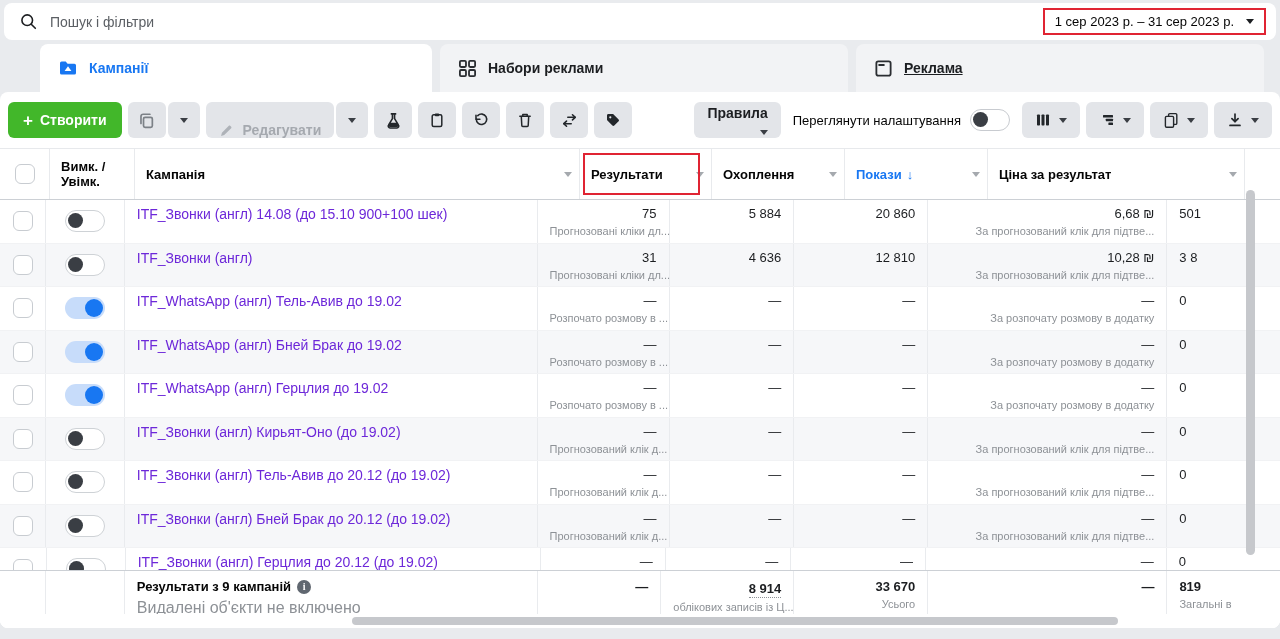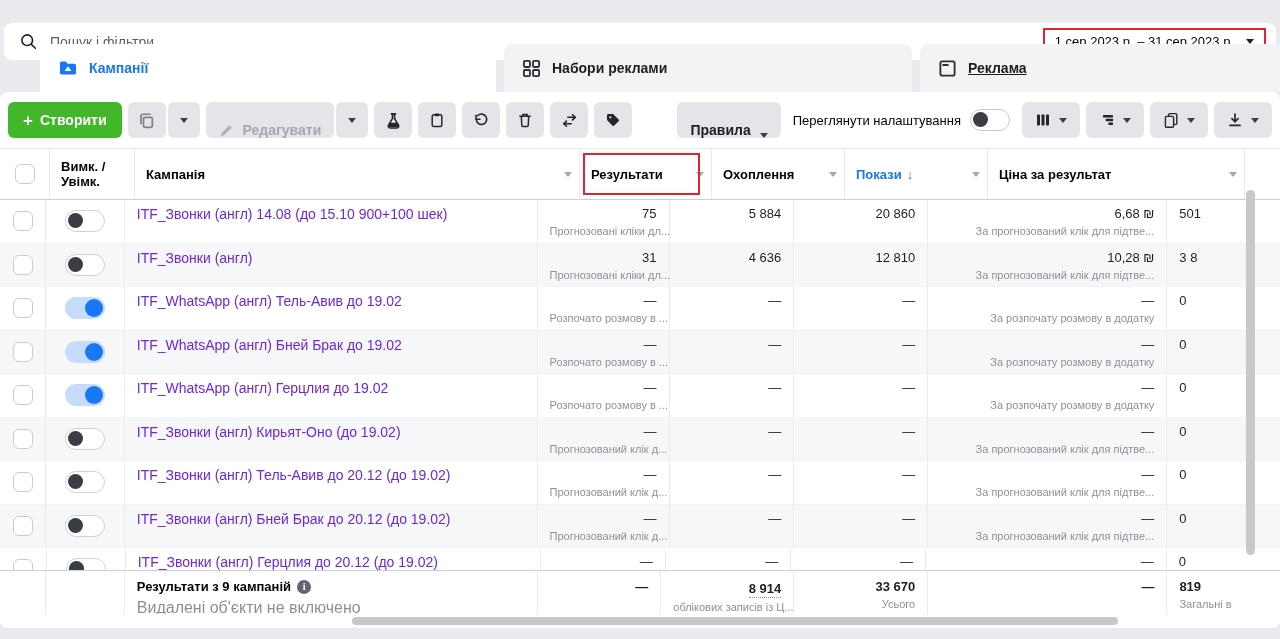--- a/index.html
+++ b/index.html
@@ -6,35 +6,35 @@
   body{
     width:1280px;height:639px;
     font-family:"Liberation Sans","DejaVu Sans",sans-serif;
     background:#e9ebee;
     -webkit-font-smoothing:antialiased;
   }
   .page{position:relative;width:1280px;height:639px;overflow:hidden;background:#e9ebee;}
 
   
   .searchbar{position:absolute;left:4px;top:3px;width:1272px;height:37px;background:#fff;
-    border-radius:8px;display:flex;align-items:center;padding:0 10px;box-sizing:border-box;margin-top:20px;}
+    border-radius:8px;display:flex;align-items:center;padding:0 10px;box-sizing:border-box;}
   .search-icon{width:17px;height:17px;margin-left:6px;flex:0 0 auto;}
   .search-text{font-size:14px;color:#5b5f64;margin-left:13px;}
   .date-wrap{margin-left:auto;border:2px solid #e02433;display:flex;align-items:center;gap:12px;
     padding:4px 10px;background:#fff;}
   .date-label{font-size:13px;color:#050505;}
   .tri{width:0;height:0;border-left:4.5px solid transparent;border-right:4.5px solid transparent;
     border-top:5.5px solid currentColor;}
   .date-wrap .tri{color:#1c1e21;}
 
   
   .tabs{position:absolute;left:40px;top:44px;display:flex;gap:8px;}
   .tab{height:48px;border-radius:8px 8px 0 0;display:flex;align-items:center;gap:11px;
     padding:0 18px;box-sizing:border-box;font-size:14px;font-weight:bold;cursor:default;}
-  .tab.t1{width:456px;}
+  .tab.t1{width:392px;}
   .tab.t2{width:408px;}
   .tab.t3{width:408px;text-decoration:underline;}
   .tab.active{background:#fff;color:#1877f2;}
   .tab.inactive{background:#f2f3f5;color:#1c1e21;}
   .tab svg{flex:0 0 auto;}
 
   
   .card{position:absolute;left:0;top:92px;width:1280px;height:536px;background:#fff;
     border-radius:8px;overflow:hidden;}
 
@@ -46,21 +46,21 @@
   .btn.dd{width:32px;}
   .btn.green{background:#42b72a;color:#fff;padding:0 15px;gap:7px;font-weight:bold;}
   .btn.green .plus{font-size:17px;font-weight:bold;line-height:1;}
   .grp{display:flex;gap:2px;flex:0 0 auto;}
   .btn .tri{color:#3a3e44;}
   .btn.wide{padding:0 13px;gap:9px;font-weight:bold;align-items:flex-end;}
   .btn .lbl-disabled{color:#a5a9af;font-weight:bold;}
   .ic{color:#23272b;}
   .ic.dim{color:#7c8187;}
   .ic.disabled{color:#aeb2b8;}
-  .rules-btn{margin-left:auto;}
+  .rules-btn{margin-left:auto;flex-direction:column;}
   .view-settings{display:flex;align-items:center;gap:9px;margin:0 6px;flex:0 0 auto;}
   .view-settings .vs-label{font-size:13px;color:#050505;}
   .toggle-sm{width:40px;height:22px;border-radius:12px;background:#fff;border:1.5px solid #c8cbd0;
     position:relative;box-sizing:border-box;flex:0 0 auto;}
   .toggle-sm .knob{position:absolute;left:2px;top:2px;width:15px;height:15px;border-radius:50%;background:#3a3e44;}
   .btn.dropdown{width:58px;gap:8px;}
 
   
   .thead{display:flex;height:52px;border-top:1px solid #e7e9ec;border-bottom:1px solid #ccd0d5;box-sizing:border-box;}
   .th{display:flex;align-items:center;position:relative;font-size:13px;font-weight:bold;color:#050505;

